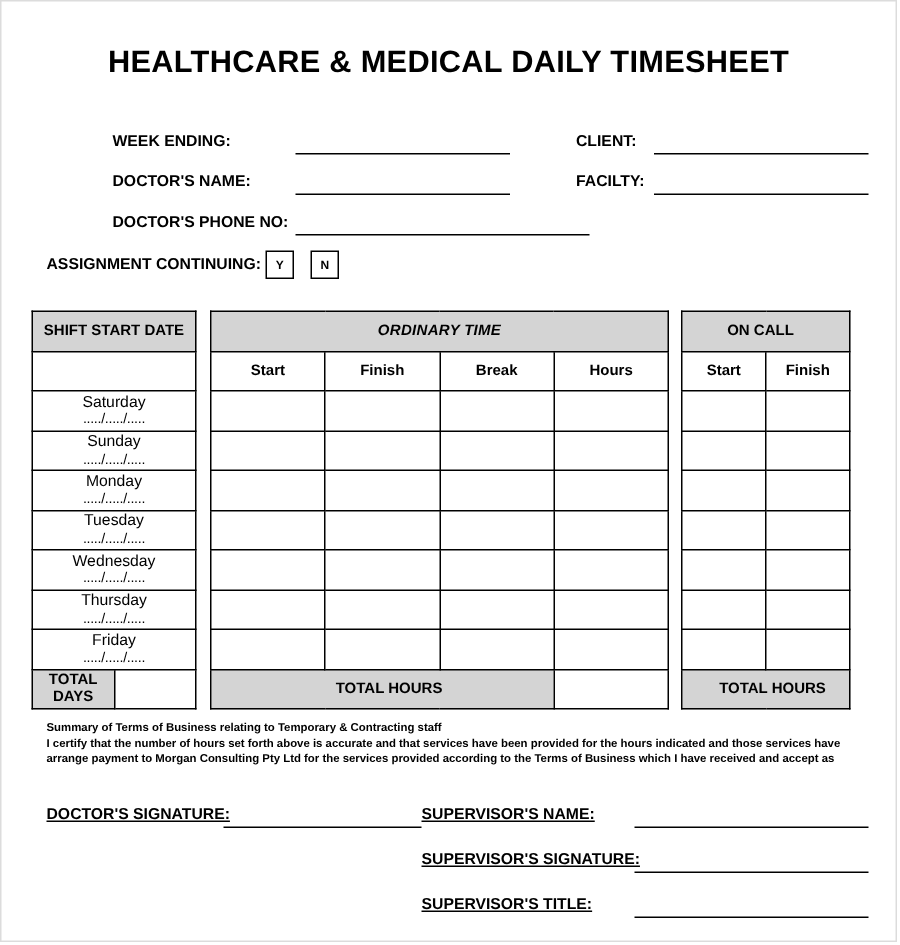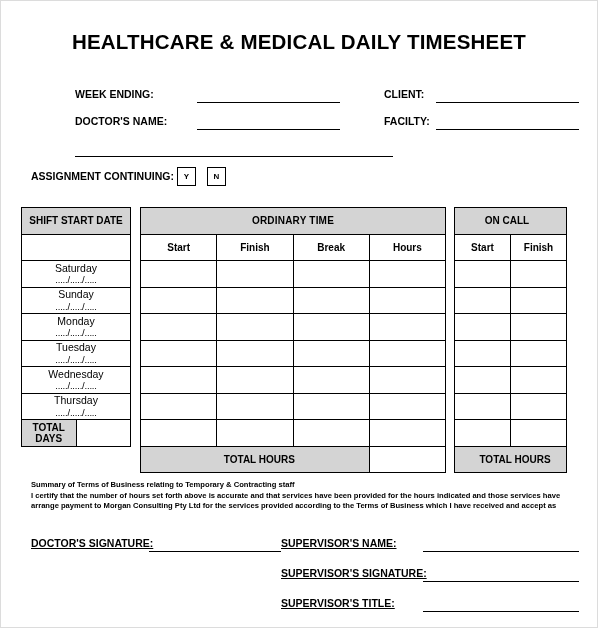--- a/index.html
+++ b/index.html
@@ -138,21 +138,21 @@
   .blank-head { height: 26.5px; }
   .total-days-label {
     font-size: 10.5px;
     width: 74px;
   }
   .total-days-val { width: 36px; background: #fff; }
 
   
   .tbl-ord { width: 305px; }
   .tbl-ord col.c { width: 76.25px; }
-  .ord-head { font-size: 10.5px; letter-spacing: 0.2px; }
+  .ord-head { font-size: 10.5px; letter-spacing: 0.2px; font-style: italic; }
   .sub-head { font-size: 10.5px; }
   .tot-hours-label { text-align: left; padding-left: 9px !important; font-size: 10.5px; }
   .tot-hours-val { background: #fff; }
 
   
   .tbl-call { width: 112px; }
   .tbl-call col.c { width: 56px; }
   .call-head {
     text-align: right;
     padding-right: 7px !important;
@@ -222,20 +222,21 @@
         <span class="form-line"></span>
       </div>
       <div class="form-col right">
         <span class="form-label lbl-right">FACILTY:</span>
         <span class="form-line"></span>
       </div>
     </div>
 
     <div class="form-row">
       <div class="form-col left">
+        <span class="form-label lbl-left">DOCTOR'S PHONE NO:</span>
         <span class="form-line"></span>
       </div>
     </div>
 
     <div class="assign-row">
       <span class="assign-label">ASSIGNMENT CONTINUING:</span>
       <span class="yn-box">Y</span>
       <span class="yn-box">N</span>
     </div>
 
@@ -277,20 +278,26 @@
         </tr>
         <tr>
           <td class="day-cell" colspan="2">
             <span class="day-name">Wednesday</span>
             <span class="day-dots">...../...../.....</span>
           </td>
         </tr>
         <tr>
           <td class="day-cell" colspan="2">
             <span class="day-name">Thursday</span>
+            <span class="day-dots">...../...../.....</span>
+          </td>
+        </tr>
+        <tr>
+          <td class="day-cell" colspan="2">
+            <span class="day-name">Friday</span>
             <span class="day-dots">...../...../.....</span>
           </td>
         </tr>
         <tr>
           <td class="shade total-days-label">TOTAL DAYS</td>
           <td class="total-days-val"></td>
         </tr>
       </tbody>
     </table>
 

